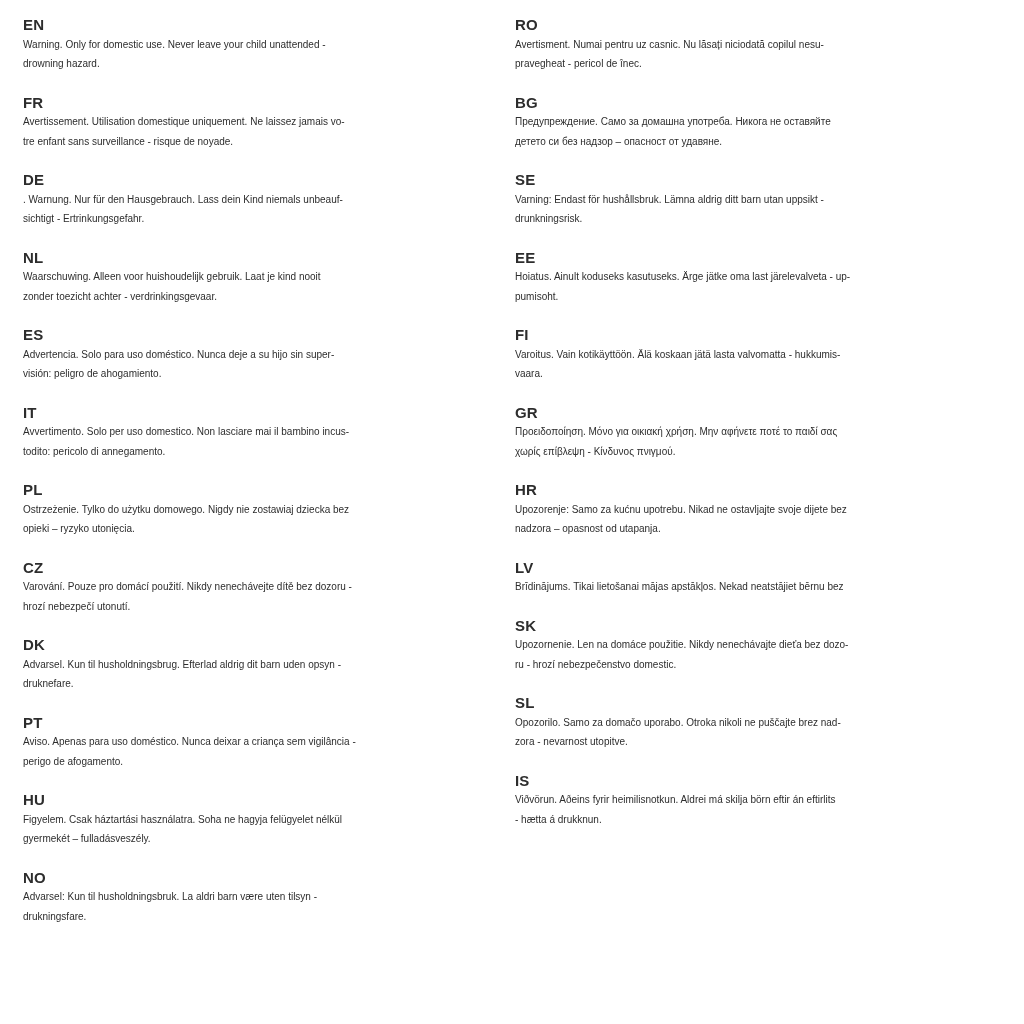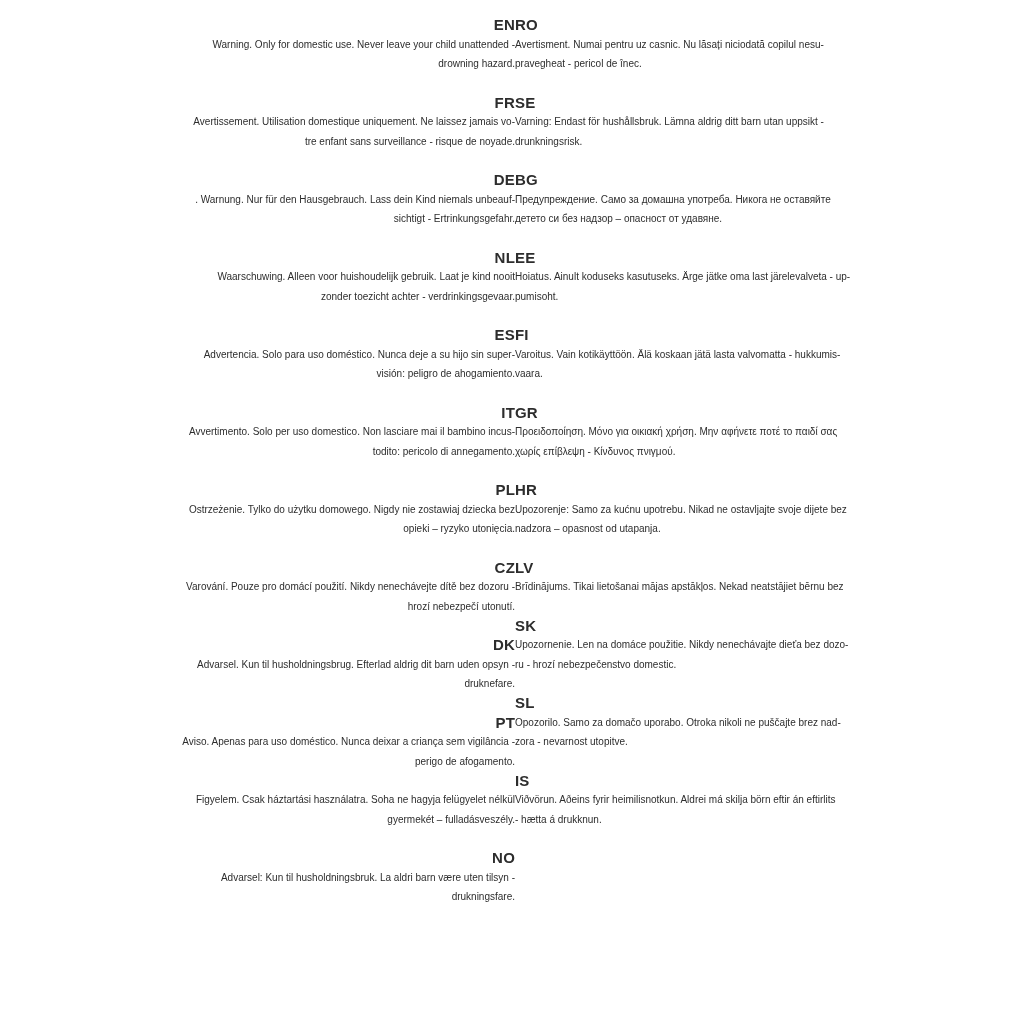--- a/index.html
+++ b/index.html
@@ -17,21 +17,21 @@
   .page {
     box-sizing: border-box;
     width: 1024px;
     height: 1024px;
     padding: 15px 0 0 23px;
     display: flex;
   }
   .col {
     flex: 0 0 auto;
   }
-  .col-left  { width: 492px; text-align: right; }
+  .col-left  { width: 492px; }
   .col-right { width: 495px; }
   .block {
     margin: 0 0 19px 0;
   }
   .code {
     font-size: 15px;
     font-weight: bold;
     line-height: 19.5px;
     letter-spacing: 0.2px;
   }
@@ -101,47 +101,48 @@
     <div class="line">druknefare.</div>
   </div>
 
   <div class="block">
     <div class="code">PT</div>
     <div class="line">Aviso. Apenas para uso doméstico. Nunca deixar a criança sem vigilância -</div>
     <div class="line">perigo de afogamento.</div>
   </div>
 
   <div class="block">
+    <div class="code">HU</div>
     <div class="line">Figyelem. Csak háztartási használatra. Soha ne hagyja felügyelet nélkül</div>
     <div class="line">gyermekét – fulladásveszély.</div>
   </div>
 
   <div class="block">
     <div class="code">NO</div>
     <div class="line">Advarsel: Kun til husholdningsbruk. La aldri barn være uten tilsyn -</div>
     <div class="line">drukningsfare.</div>
   </div>
 </div>
   <div class="col col-right" id="col-1">
   <div class="block">
     <div class="code">RO</div>
     <div class="line">Avertisment. Numai pentru uz casnic. Nu lăsați niciodată copilul nesu-</div>
     <div class="line">pravegheat - pericol de înec.</div>
   </div>
 
   <div class="block">
+    <div class="code">BG</div>
+    <div class="line">Предупреждение. Само за домашна употреба. Никога не оставяйте</div>
+    <div class="line">детето си без надзор – опасност от удавяне.</div>
+  </div>
+
+  <div class="block">
     <div class="code">SE</div>
     <div class="line">Varning: Endast för hushållsbruk. Lämna aldrig ditt barn utan uppsikt -</div>
     <div class="line">drunkningsrisk.</div>
-  </div>
-
-  <div class="block">
-    <div class="code">BG</div>
-    <div class="line">Предупреждение. Само за домашна употреба. Никога не оставяйте</div>
-    <div class="line">детето си без надзор – опасност от удавяне.</div>
   </div>
 
   <div class="block">
     <div class="code">EE</div>
     <div class="line">Hoiatus. Ainult koduseks kasutuseks. Ärge jätke oma last järelevalveta - up-</div>
     <div class="line">pumisoht.</div>
   </div>
 
   <div class="block">
     <div class="code">FI</div>

